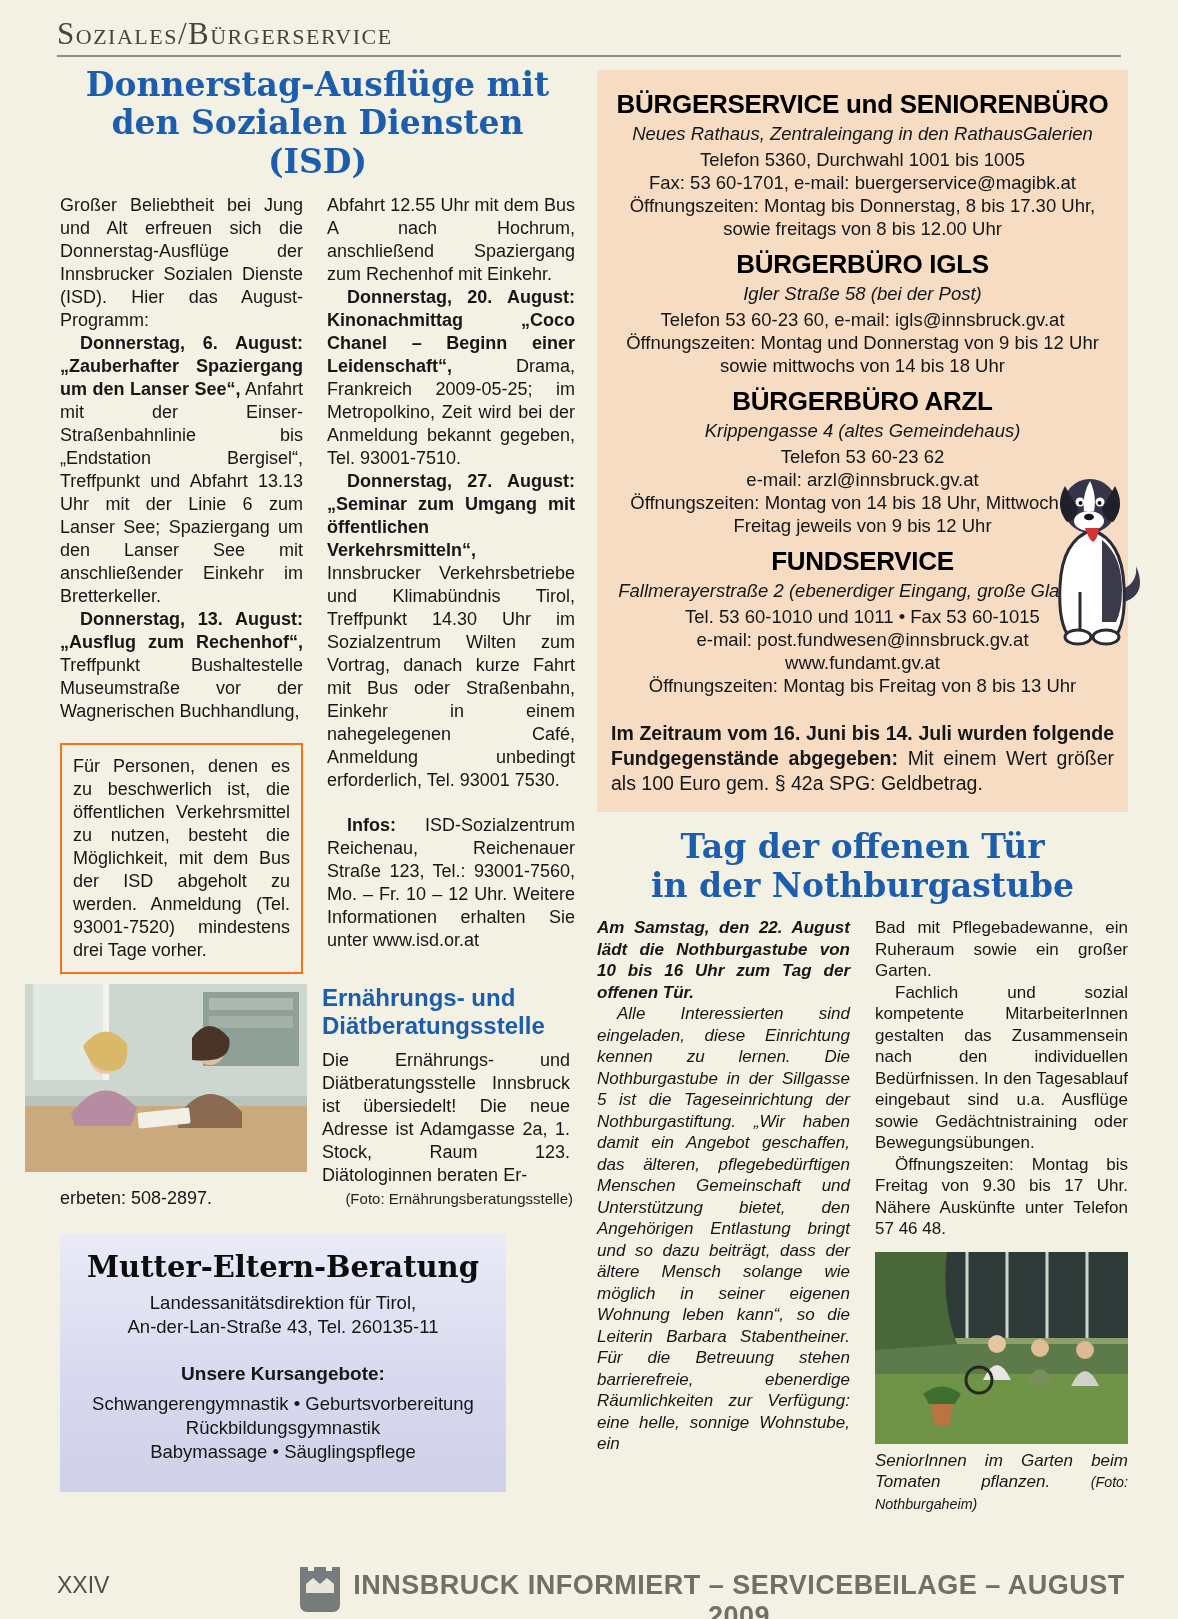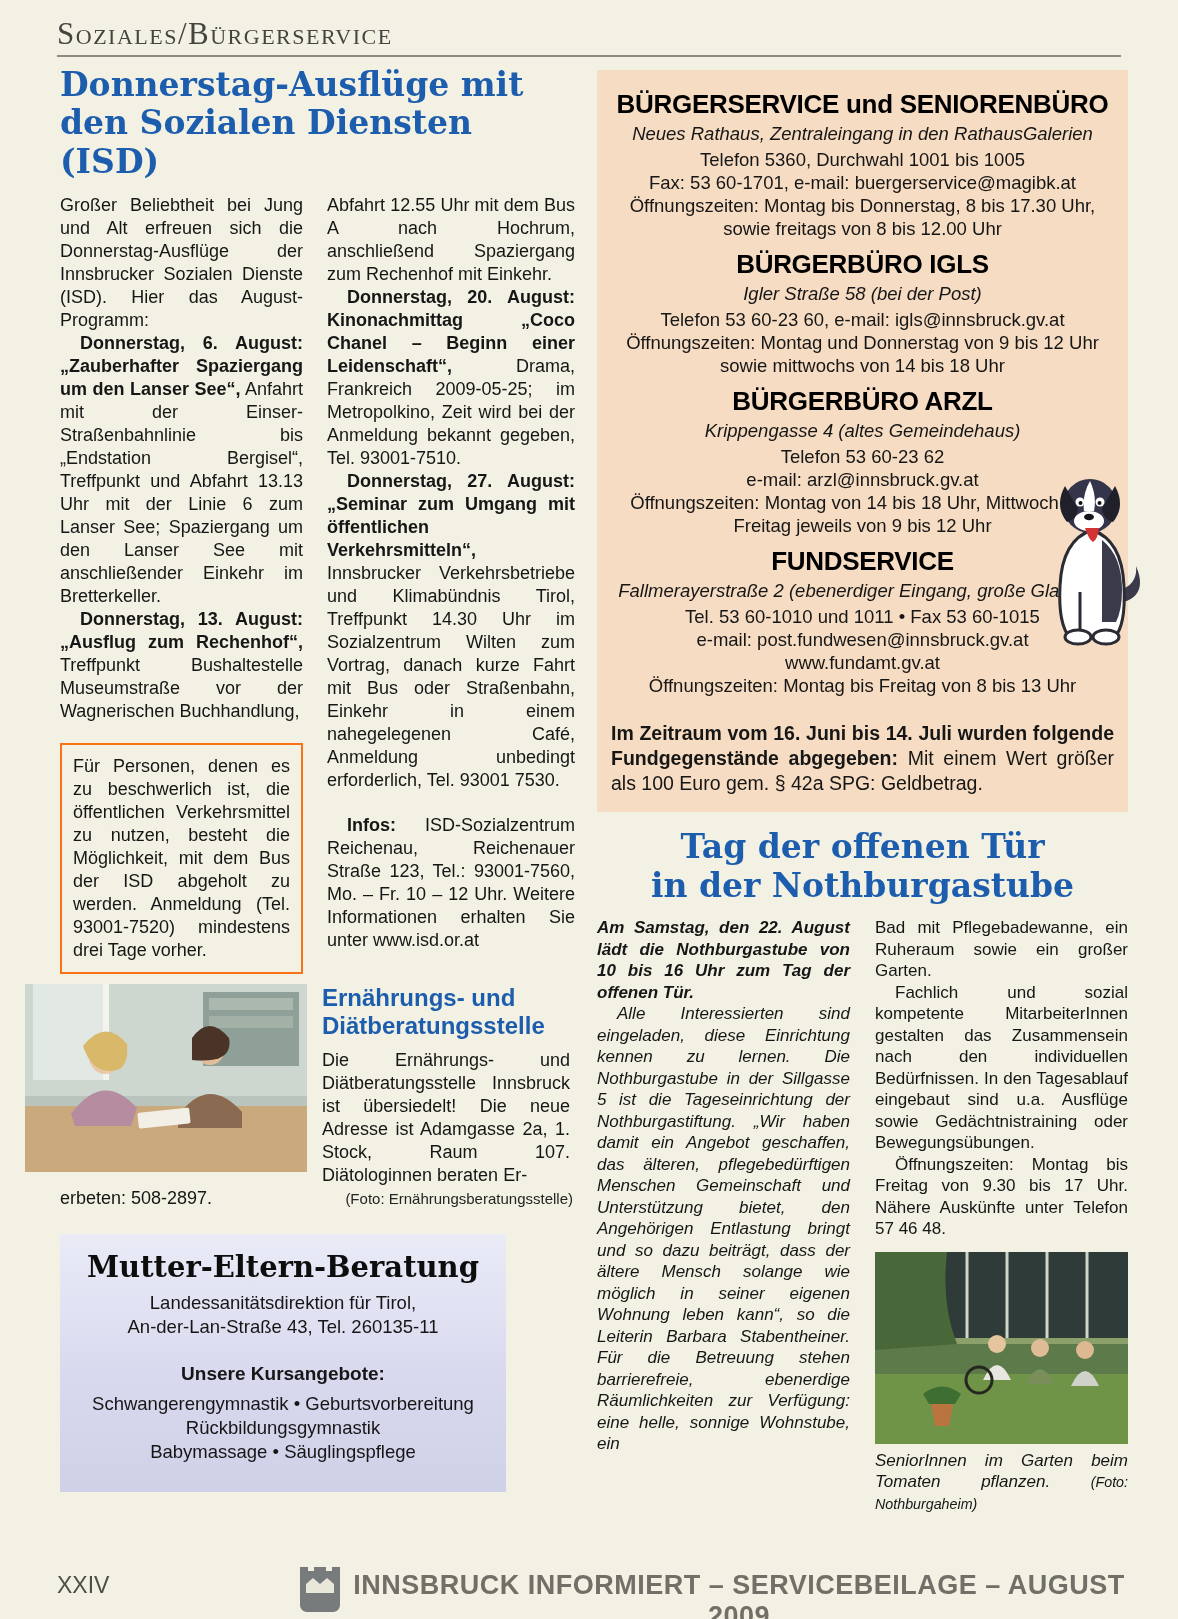--- a/index.html
+++ b/index.html
@@ -14,21 +14,21 @@
 
   
   .p{margin:0;text-align:justify;font-size:18px;line-height:23px;hyphens:auto;-webkit-hyphens:auto;}
   .ind{text-indent:20px;}
   .b{font-weight:bold;}
   .i{font-style:italic;}
   .s{font-size:84%;}
 
   
   .left-region{position:absolute;left:25px;top:66px;width:552px;}
-  .isd-title{margin:0 0 13px 35px;width:515px;text-align:left;font-family:"DejaVu Serif","Liberation Serif",serif;
+  .isd-title{margin:0 0 13px 35px;width:515px;text-align:center;font-family:"DejaVu Serif","Liberation Serif",serif;
              font-weight:bold;font-size:33px;line-height:1.16;color:#1d5dad;white-space:pre-line;}
   .cols{display:flex;margin-left:35px;}
   .c1{width:243px;margin-right:24px;flex:none;}
   .c2{width:248px;flex:none;}
   .mt{margin-top:22px;}
   .pickup-box{border:2px solid #f97316;margin-top:20px;padding:10px 11px;}
 
   .row2{display:flex;margin-top:10px;}
   .photo{background:#ccc;flex:none;}
   .photo svg{display:block;width:100%;height:100%;}
@@ -125,21 +125,21 @@
           <path d="M46 130 q32 -44 66 -6 l-6 18 h-56 z" fill="#b58ca0"></path>
           <ellipse cx="185" cy="64" rx="15" ry="17" fill="#e2bd9a"></ellipse>
           <path d="M167 54 q17 -24 37 0 q5 26 -37 22 z" fill="#4a3428"></path>
           <path d="M153 132 q30 -42 64 -4 v16 h-64 z" fill="#8a6a50"></path>
           <rect x="113" y="126" width="52" height="16" rx="2" fill="#f2f0e6" transform="rotate(-6 140 134)"></rect>
         </svg>
       </div>
       <div class="diet">
         <h2 class="diet-title">Ernährungs- und
 Diätberatungsstelle</h2>
-        <p class="p"><span>Die Ernährungs- und Diätberatungsstelle Innsbruck ist übersiedelt! Die neue Adresse ist Adamgasse 2a, 1. Stock, Raum 107. Diätologinnen beraten Er-</span></p>
+        <p class="p"><span>Die Ernährungs- und Diätberatungsstelle Innsbruck ist übersiedelt! Die neue Adresse ist Adamgasse 2a, 1. Stock, Raum 123. Diätologinnen beraten Er-</span></p>
       </div>
     </div>
 
     <div class="wide-last">
       <span>erbeten: 508-2897.</span>
       <span class="credit">(Foto: Ernährungsberatungsstelle)</span>
     </div>
 
     <div class="mutter-box">
       <div class="mb-title">Mutter-Eltern-Beratung</div>

